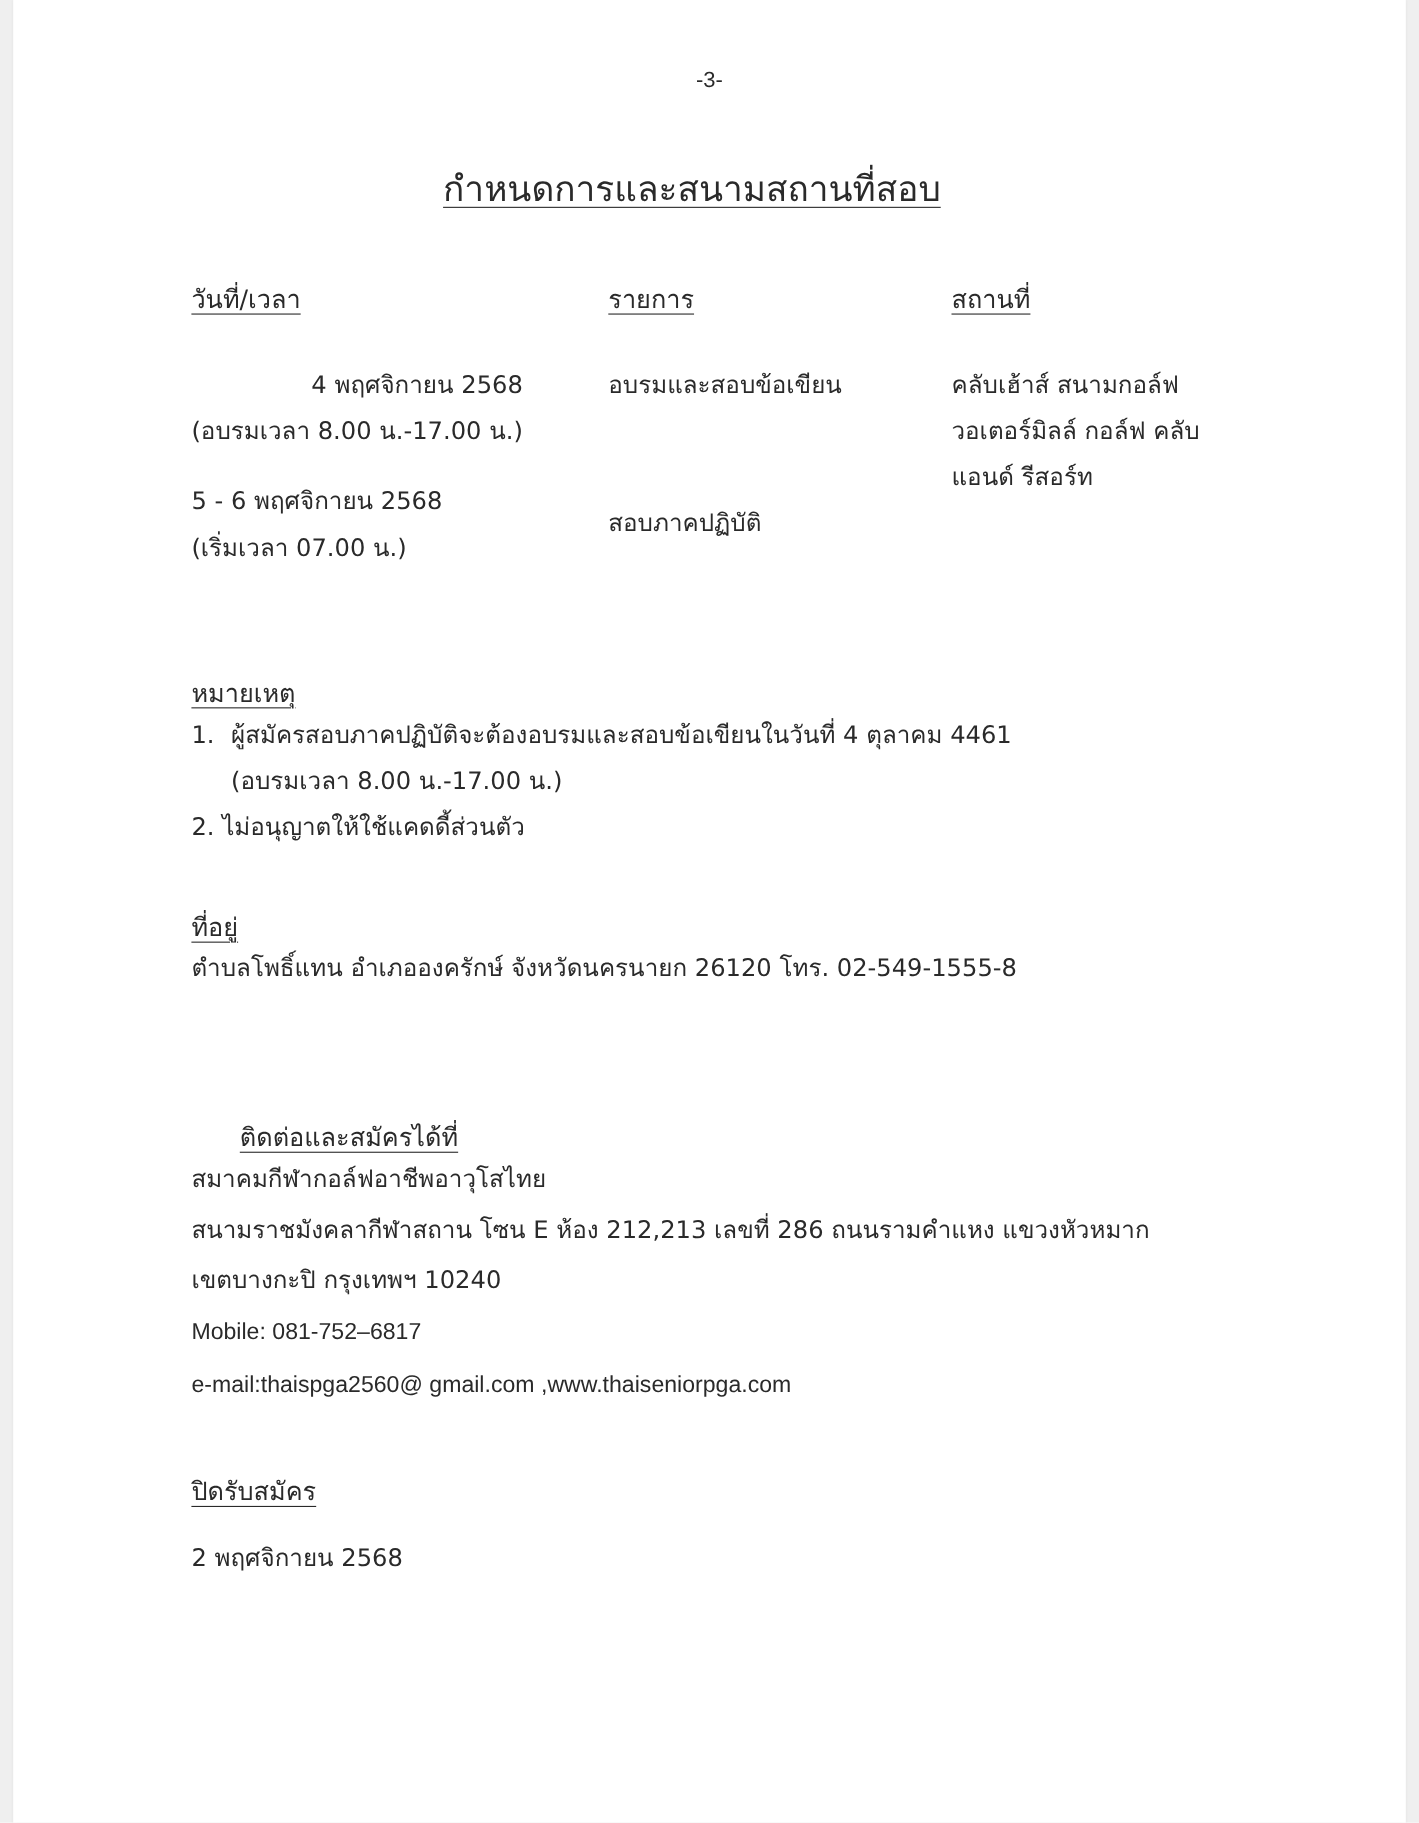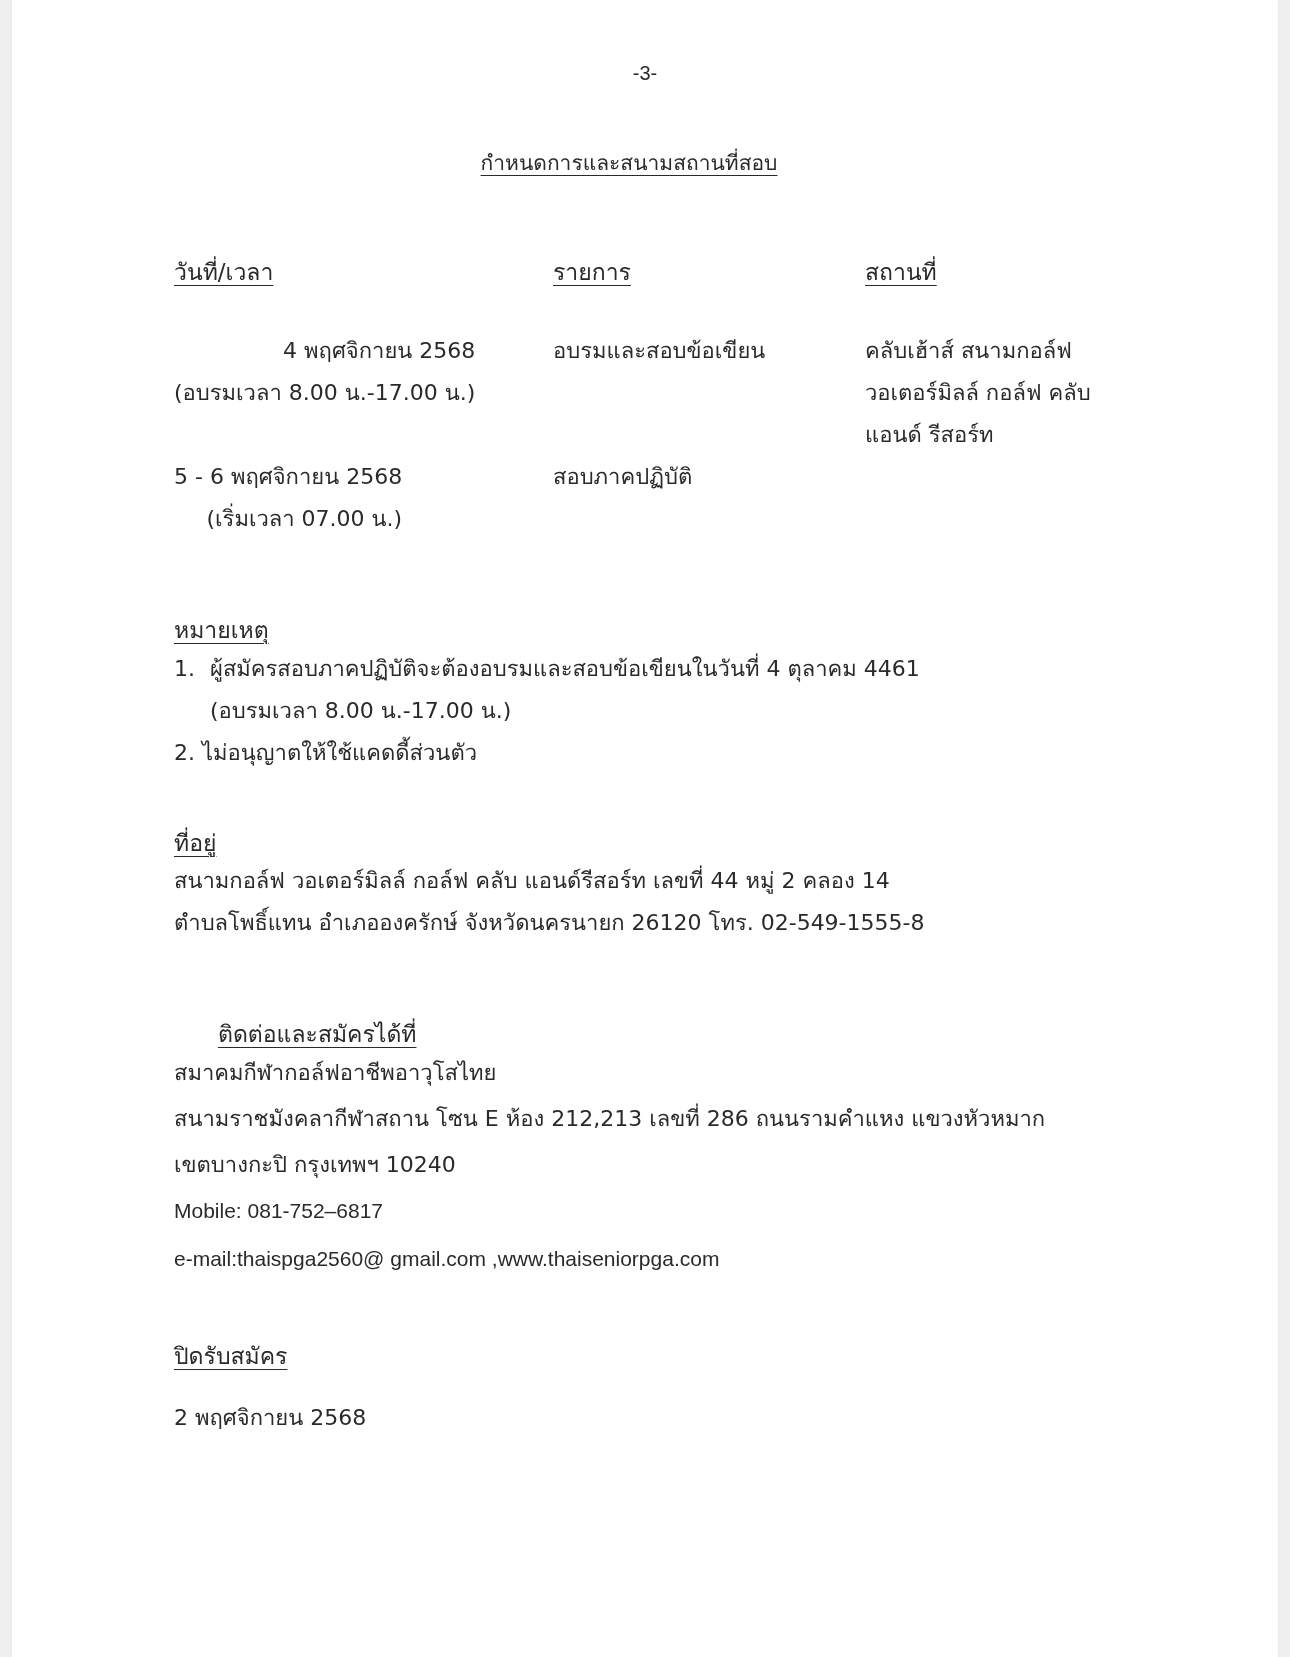--- a/index.html
+++ b/index.html
@@ -31,21 +31,21 @@
       width: 1266px;
       text-align: center;
       font-size: 20px;
       font-family: "Liberation Sans", sans-serif;
     }
     .doc-title {
       top: 146px;
       left: 0;
       width: 1234px;
       text-align: center;
-      font-size: 21px;
+      font-size: 32px;
       text-decoration: underline;
       text-underline-offset: 5px;
       text-decoration-thickness: 1px;
     }
     .head {
       font-size: 23px;
       text-decoration: underline;
       text-underline-offset: 5px;
       text-decoration-thickness: 1px;
     }
@@ -77,39 +77,38 @@
     <div>4 พฤศจิกายน 2568</div>
     <div>(อบรมเวลา 8.00 น.-17.00 น.)</div>
   </div>
   <div class="abs txt col-item" style="top:330px;">อบรมและสอบข้อเขียน</div>
   <div class="abs txt col-place" style="top:330px;">
     <div>คลับเฮ้าส์ สนามกอล์ฟ</div>
     <div>วอเตอร์มิลล์ กอล์ฟ คลับ</div>
     <div>แอนด์ รีสอร์ท</div>
   </div>
 
-  <div class="abs txt col-date" style="top:456px;text-align:right;">
+  <div class="abs txt col-date" style="top:436px;">
     <div>5 - 6 พฤศจิกายน 2568</div>
     <div>(เริ่มเวลา 07.00 น.)</div>
   </div>
   <div class="abs txt col-item" style="top:456px;">สอบภาคปฏิบัติ</div>
 
   <div class="abs head col-date" style="top:612px;">หมายเหตุ</div>
   <div class="abs txt" style="top:648px; left:162px;">
     <span style="display:inline-block; width:36px;">1.</span><span>ผู้สมัครสอบภาคปฏิบัติจะต้องอบรมและสอบข้อเขียนในวันที่  4 ตุลาคม 4461</span>
   </div>
   <div class="abs txt" style="top:690px; left:198px;">(อบรมเวลา 8.00 น.-17.00 น.)</div>
   <div class="abs txt" style="top:732px; left:162px;">
     <span>2.</span>
     <span>ไม่อนุญาตให้ใช้แคดดี้ส่วนตัว</span>
   </div>
 
   <div class="abs head col-date" style="top:825px;">ที่อยู่</div>
   <div class="abs txt col-date" style="top:860px;">
-    <div>สนามกอล์ฟ วอเตอร์มิลล์ กอล์ฟ คลับ แอนด์รีสอร์ท เลขที่ 44 หมู่ 2 คลอง 14</div>
     <div>ตำบลโพธิ์แทน อำเภอองครักษ์  จังหวัดนครนายก 26120 โทร. 02-549-1555-8</div>
   </div>
 
   <div class="abs head col-date" style="top:1016px;margin-left:44px;">ติดต่อและสมัครได้ที่</div>
   <div class="abs txt col-date" style="top:1052px;">สมาคมกีฬากอล์ฟอาชีพอาวุโสไทย</div>
   <div class="abs txt col-date" style="top:1098px;">สนามราชมังคลากีฬาสถาน โซน E ห้อง 212,213 เลขที่ 286 ถนนรามคำแหง แขวงหัวหมาก</div>
   <div class="abs txt col-date" style="top:1144px;">เขตบางกะปิ  กรุงเทพฯ  10240</div>
   <div class="abs txt latin col-date" style="top:1190px;">Mobile: 081-752–6817</div>
   <div class="abs txt latin col-date" style="top:1238px;">e-mail:thaispga2560@ gmail.com ,www.thaiseniorpga.com</div>
 

